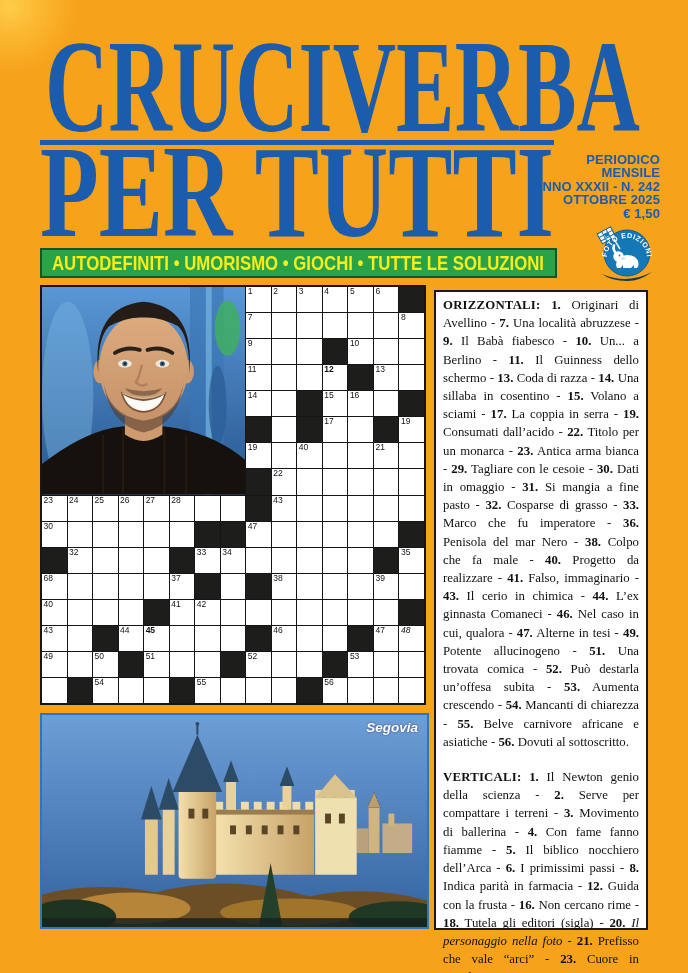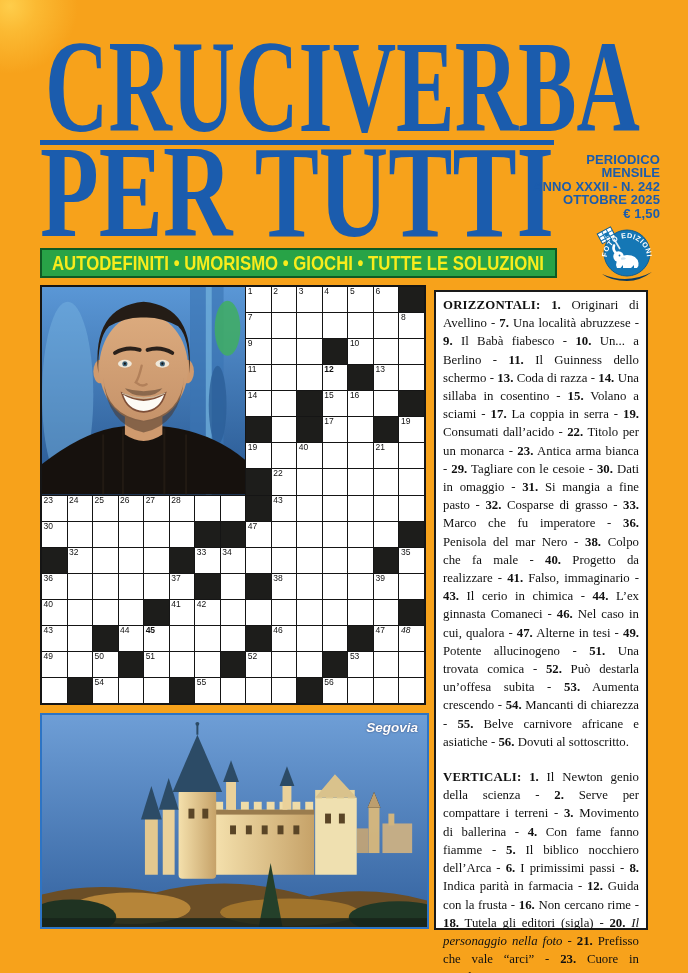--- a/index.html
+++ b/index.html
@@ -327,21 +327,21 @@
       <div class="cell" style="grid-area: 11 / 9;"></div>
       <div class="cell" style="grid-area: 11 / 10;"></div>
       <div class="cell" style="grid-area: 11 / 11;"></div>
       <div class="cell" style="grid-area: 11 / 12;"></div>
       <div class="cell" style="grid-area: 11 / 13;"></div>
       <div class="cell black" style="grid-area: 11 / 14;"></div>
       <div class="cell" style="grid-area: 11 / 15;">
         <span class="num">35</span>
       </div>
       <div class="cell" style="grid-area: 12 / 1;">
-        <span class="num">36</span>
+        <span class="num">68</span>
       </div>
       <div class="cell" style="grid-area: 12 / 2;"></div>
       <div class="cell" style="grid-area: 12 / 3;"></div>
       <div class="cell" style="grid-area: 12 / 4;"></div>
       <div class="cell" style="grid-area: 12 / 5;"></div>
       <div class="cell" style="grid-area: 12 / 6;">
         <span class="num">37</span>
       </div>
       <div class="cell black" style="grid-area: 12 / 7;"></div>
       <div class="cell" style="grid-area: 12 / 8;"></div>

